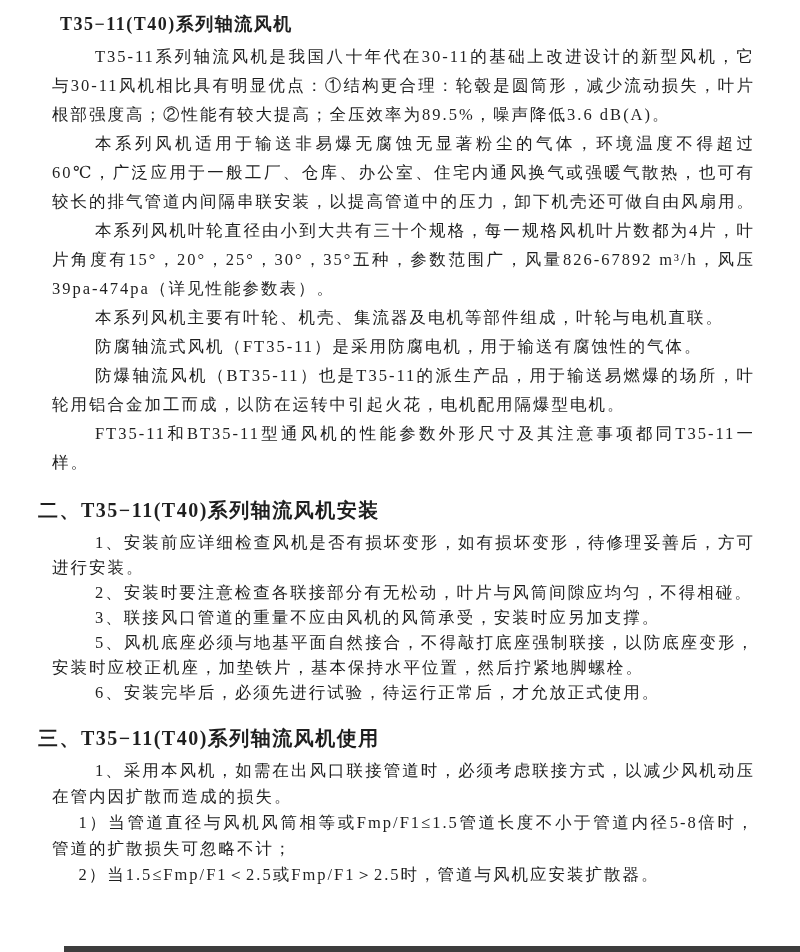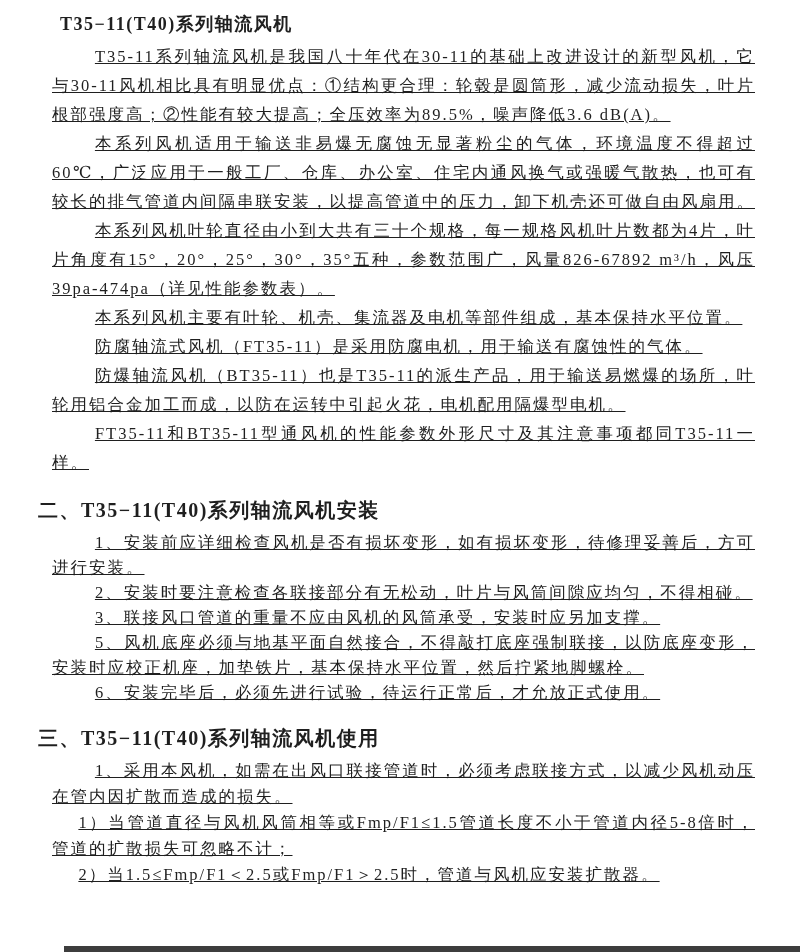--- a/index.html
+++ b/index.html
@@ -37,21 +37,20 @@
   }
   .section + .section .section-heading {
     margin-top: 20px;
   }
   .para {
     font-size: 16.5px;
     letter-spacing: 2px;
     margin: 0;
     text-align: justify;
     text-justify: inter-ideograph;
-    text-decoration: underline;
   }
   .sec-1 .para { line-height: 29px; }
   .sec-2 .para { line-height: 25px; }
   .sec-3 .para { line-height: 26px; }
   .indent-first { text-indent: 2.6em; }
   .indent-sub   { text-indent: 1.6em; }
   .bottom-bar {
     position: absolute;
     left: 64px;
     right: 0;
@@ -63,21 +62,21 @@
 </head>
 <body style="background: rgb(255, 255, 255); color: rgb(31, 31, 31);">
 
 <div class="doc">
   <h1 class="doc-title">T35−11(T40)系列轴流风机</h1>
   <div id="sections">
       <div class="section sec-1">
         <p class="para indent-first">T35-11系列轴流风机是我国八十年代在30-11的基础上改进设计的新型风机，它与30-11风机相比具有明显优点：①结构更合理：轮毂是圆筒形，减少流动损失，叶片根部强度高；②性能有较大提高；全压效率为89.5%，噪声降低3.6 dB(A)。</p>
         <p class="para indent-first">本系列风机适用于输送非易爆无腐蚀无显著粉尘的气体，环境温度不得超过60℃，广泛应用于一般工厂、仓库、办公室、住宅内通风换气或强暖气散热，也可有较长的排气管道内间隔串联安装，以提高管道中的压力，卸下机壳还可做自由风扇用。</p>
         <p class="para indent-first">本系列风机叶轮直径由小到大共有三十个规格，每一规格风机叶片数都为4片，叶片角度有15°，20°，25°，30°，35°五种，参数范围广，风量826-67892 m³/h，风压39pa-474pa（详见性能参数表）。</p>
-        <p class="para indent-first">本系列风机主要有叶轮、机壳、集流器及电机等部件组成，基本保持水平位置。</p>
+        <p class="para indent-first">本系列风机主要有叶轮、机壳、集流器及电机等部件组成，叶轮与电机直联。</p>
         <p class="para indent-first">防腐轴流式风机（FT35-11）是采用防腐电机，用于输送有腐蚀性的气体。</p>
         <p class="para indent-first">防爆轴流风机（BT35-11）也是T35-11的派生产品，用于输送易燃爆的场所，叶轮用铝合金加工而成，以防在运转中引起火花，电机配用隔爆型电机。</p>
         <p class="para indent-first">FT35-11和BT35-11型通风机的性能参数外形尺寸及其注意事项都同T35-11一样。</p>
       </div>
       <div class="section sec-2">
         <h2 class="section-heading">二、T35−11(T40)系列轴流风机安装</h2>
         <p class="para indent-first">1、安装前应详细检查风机是否有损坏变形，如有损坏变形，待修理妥善后，方可进行安装。</p>
         <p class="para indent-first">2、安装时要注意检查各联接部分有无松动，叶片与风筒间隙应均匀，不得相碰。</p>
         <p class="para indent-first">3、联接风口管道的重量不应由风机的风筒承受，安装时应另加支撑。</p>
         <p class="para indent-first">5、风机底座必须与地基平面自然接合，不得敲打底座强制联接，以防底座变形，安装时应校正机座，加垫铁片，基本保持水平位置，然后拧紧地脚螺栓。</p>

